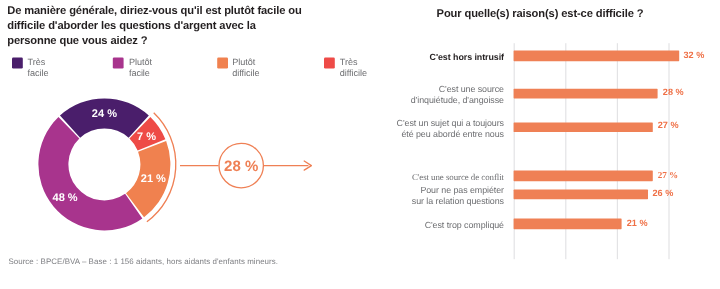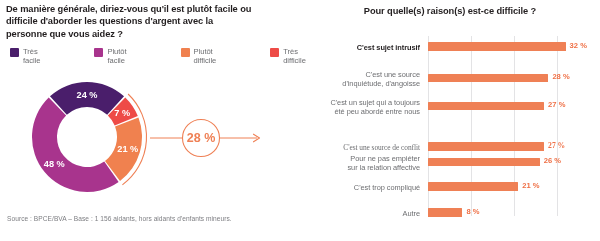--- a/index.html
+++ b/index.html
@@ -267,21 +267,21 @@
   <div class="right-panel">
     <div class="right-title">Pour quelle(s) raison(s) est-ce difficile ?</div>
     <div class="grid" id="bar-grid">
         <div class="gridline" style="left: 0px;"></div>
         <div class="gridline" style="left: 43px;"></div>
         <div class="gridline" style="left: 86px;"></div>
         <div class="gridline" style="left: 129px;"></div>
       </div>
     <div class="bars" id="bar-rows">
         <div class="bar-row" style="top: 6px;">
-          <div class="bar-label bold">C'est sujet intrusif</div>
+          <div class="bar-label bold">C'est hors intrusif</div>
           <div class="bar-track">
             <div class="bar-fill" style="width: 137.6px; background: rgb(239, 128, 85);"></div>
             <div class="bar-value" style="left: 141.6px;">32 %</div>
           </div>
         </div>
         <div class="bar-row" style="top: 34px;">
           <div class="bar-label">C'est une source
 d'inquiétude, d'angoisse</div>
           <div class="bar-track">
             <div class="bar-fill" style="width: 120.4px; background: rgb(239, 128, 85);"></div>
@@ -298,36 +298,29 @@
         </div>
         <div class="bar-row" style="top: 106px; font-family: Liberation Serif, serif;">
           <div class="bar-label">C'est une source de conflit</div>
           <div class="bar-track">
             <div class="bar-fill" style="width: 116.1px; background: rgb(239, 128, 85);"></div>
             <div class="bar-value" style="left: 120.1px;">27 %</div>
           </div>
         </div>
         <div class="bar-row" style="top: 118px;">
           <div class="bar-label">Pour ne pas empiéter
-sur la relation affective</div>
+sur la relation questions</div>
           <div class="bar-track">
             <div class="bar-fill" style="width: 111.8px; background: rgb(239, 128, 85);"></div>
             <div class="bar-value" style="left: 115.8px; text-align: center;">26 %</div>
           </div>
         </div>
         <div class="bar-row" style="top: 146px;">
           <div class="bar-label">C'est trop compliqué</div>
           <div class="bar-track">
             <div class="bar-fill" style="width: 90.3px; background: rgb(239, 128, 85);"></div>
             <div class="bar-value" style="left: 94.3px;">21 %</div>
           </div>
         </div>
-        <div class="bar-row" style="top: 172px;">
-          <div class="bar-label">Autre</div>
-          <div class="bar-track">
-            <div class="bar-fill" style="width: 34.4px; background: rgb(239, 128, 85);"></div>
-            <div class="bar-value" style="left: 38.4px;">8 %</div>
-          </div>
-        </div>
       </div>
   </div>
 
 </div>
 
 </body></html>

